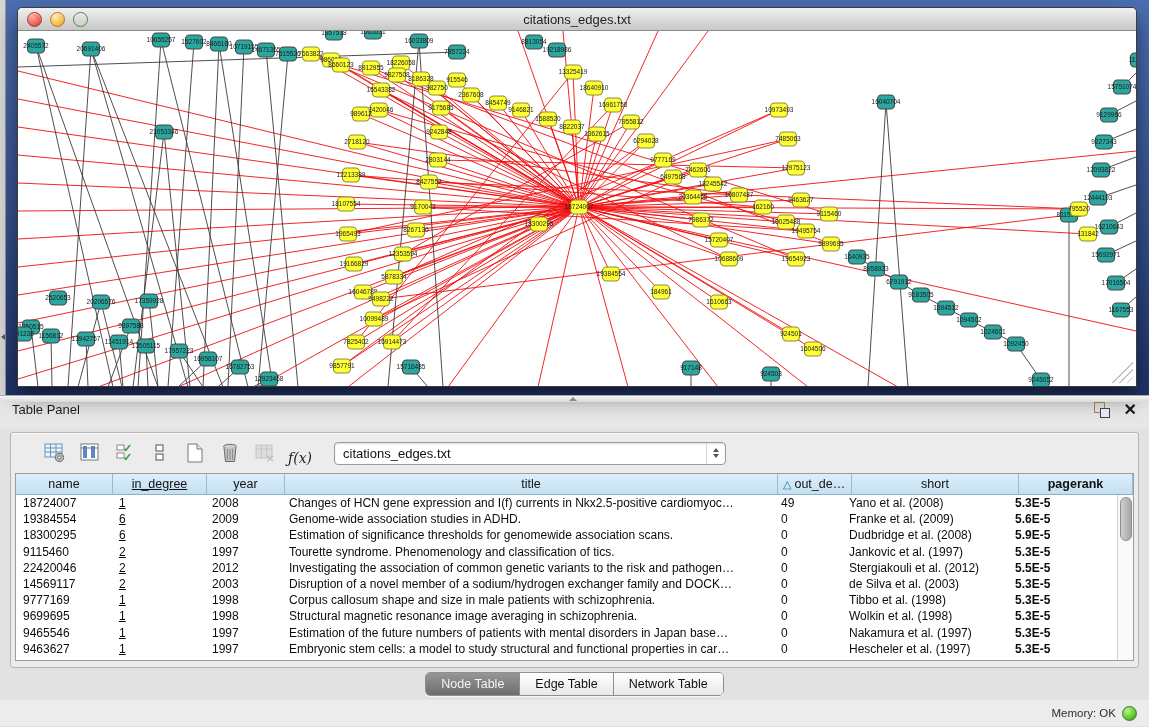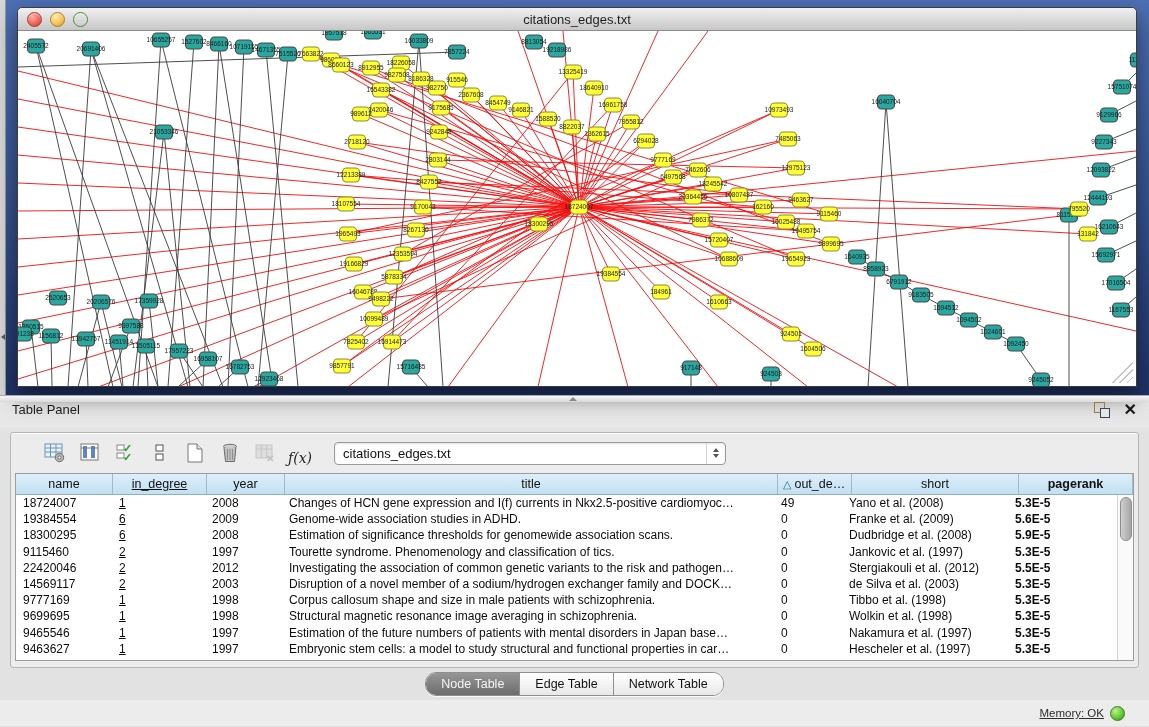--- a/index.html
+++ b/index.html
@@ -60,29 +60,29 @@
   .th.sorted{justify-content:flex-start;padding-left:5px;}
   .c0{width:96px;}.c1{width:93px;text-decoration:underline;}.c2{width:77px;}.c3{width:492px;}.c4{width:68px;}.c5{width:166px;}.c6{flex:1;font-weight:bold;}
   .tbody{position:absolute;left:0;right:15px;top:21px;bottom:0;}
   .tr{display:flex;height:16.2px;align-items:center;font-size:12px;color:#0c0c0c;}
   .td{padding-left:7px;white-space:nowrap;overflow:hidden;box-sizing:border-box;}
   .vscroll{position:absolute;right:0;top:21px;bottom:0;width:15px;background:#fafafa;border-left:1px solid #d2d2d2;}
   .vthumb{position:absolute;top:2px;left:2px;width:10px;height:42px;border-radius:6px;
           background:linear-gradient(90deg,#cfcfcf,#a6a6a6);border:1px solid #8e8e8e;}
 
   .tabbar{height:32px;display:flex;align-items:center;justify-content:center;}
-  .seg{display:flex;height:22px;border:1px solid #8f8f8f;border-radius:11px;overflow:hidden;background:#fff;
+  .seg{display:flex;height:22px;border:1px solid #8f8f8f;border-radius:5px;overflow:hidden;background:#fff;
        box-shadow:0 1px 0 rgba(255,255,255,.8);}
   .seg .segbtn{font-family:"Liberation Sans",sans-serif;font-size:12.5px;padding:0 15px;display:flex;align-items:center;
        background:linear-gradient(#ffffff,#e8e8e8);color:#111;border:none;border-right:1px solid #8f8f8f;cursor:default;}
   .seg .segbtn:last-child{border-right:none;text-align:center;}
   .seg .segbtn.active{background:linear-gradient(#969696,#6d6d6d);color:#f5f5f5;}
 
   .statusbar{height:26px;display:flex;align-items:center;justify-content:flex-end;gap:6px;
-             padding-right:24px;font-size:11.5px;color:#2e2e2e;background:#ececec;text-decoration:underline;}
+             padding-right:12px;font-size:11.5px;color:#2e2e2e;background:#ececec;}
   .memdot{width:13px;height:13px;border-radius:50%;border:1px solid #47772f;
           background:radial-gradient(circle at 35% 30%,#c0f286,#5bc72f 60%,#2f8f1a);}
 </style>
 </head>
 <body>
 
 <div class="top-area">
   <div class="left-strip"></div>
   <div class="collapse-arrow"></div>
 

